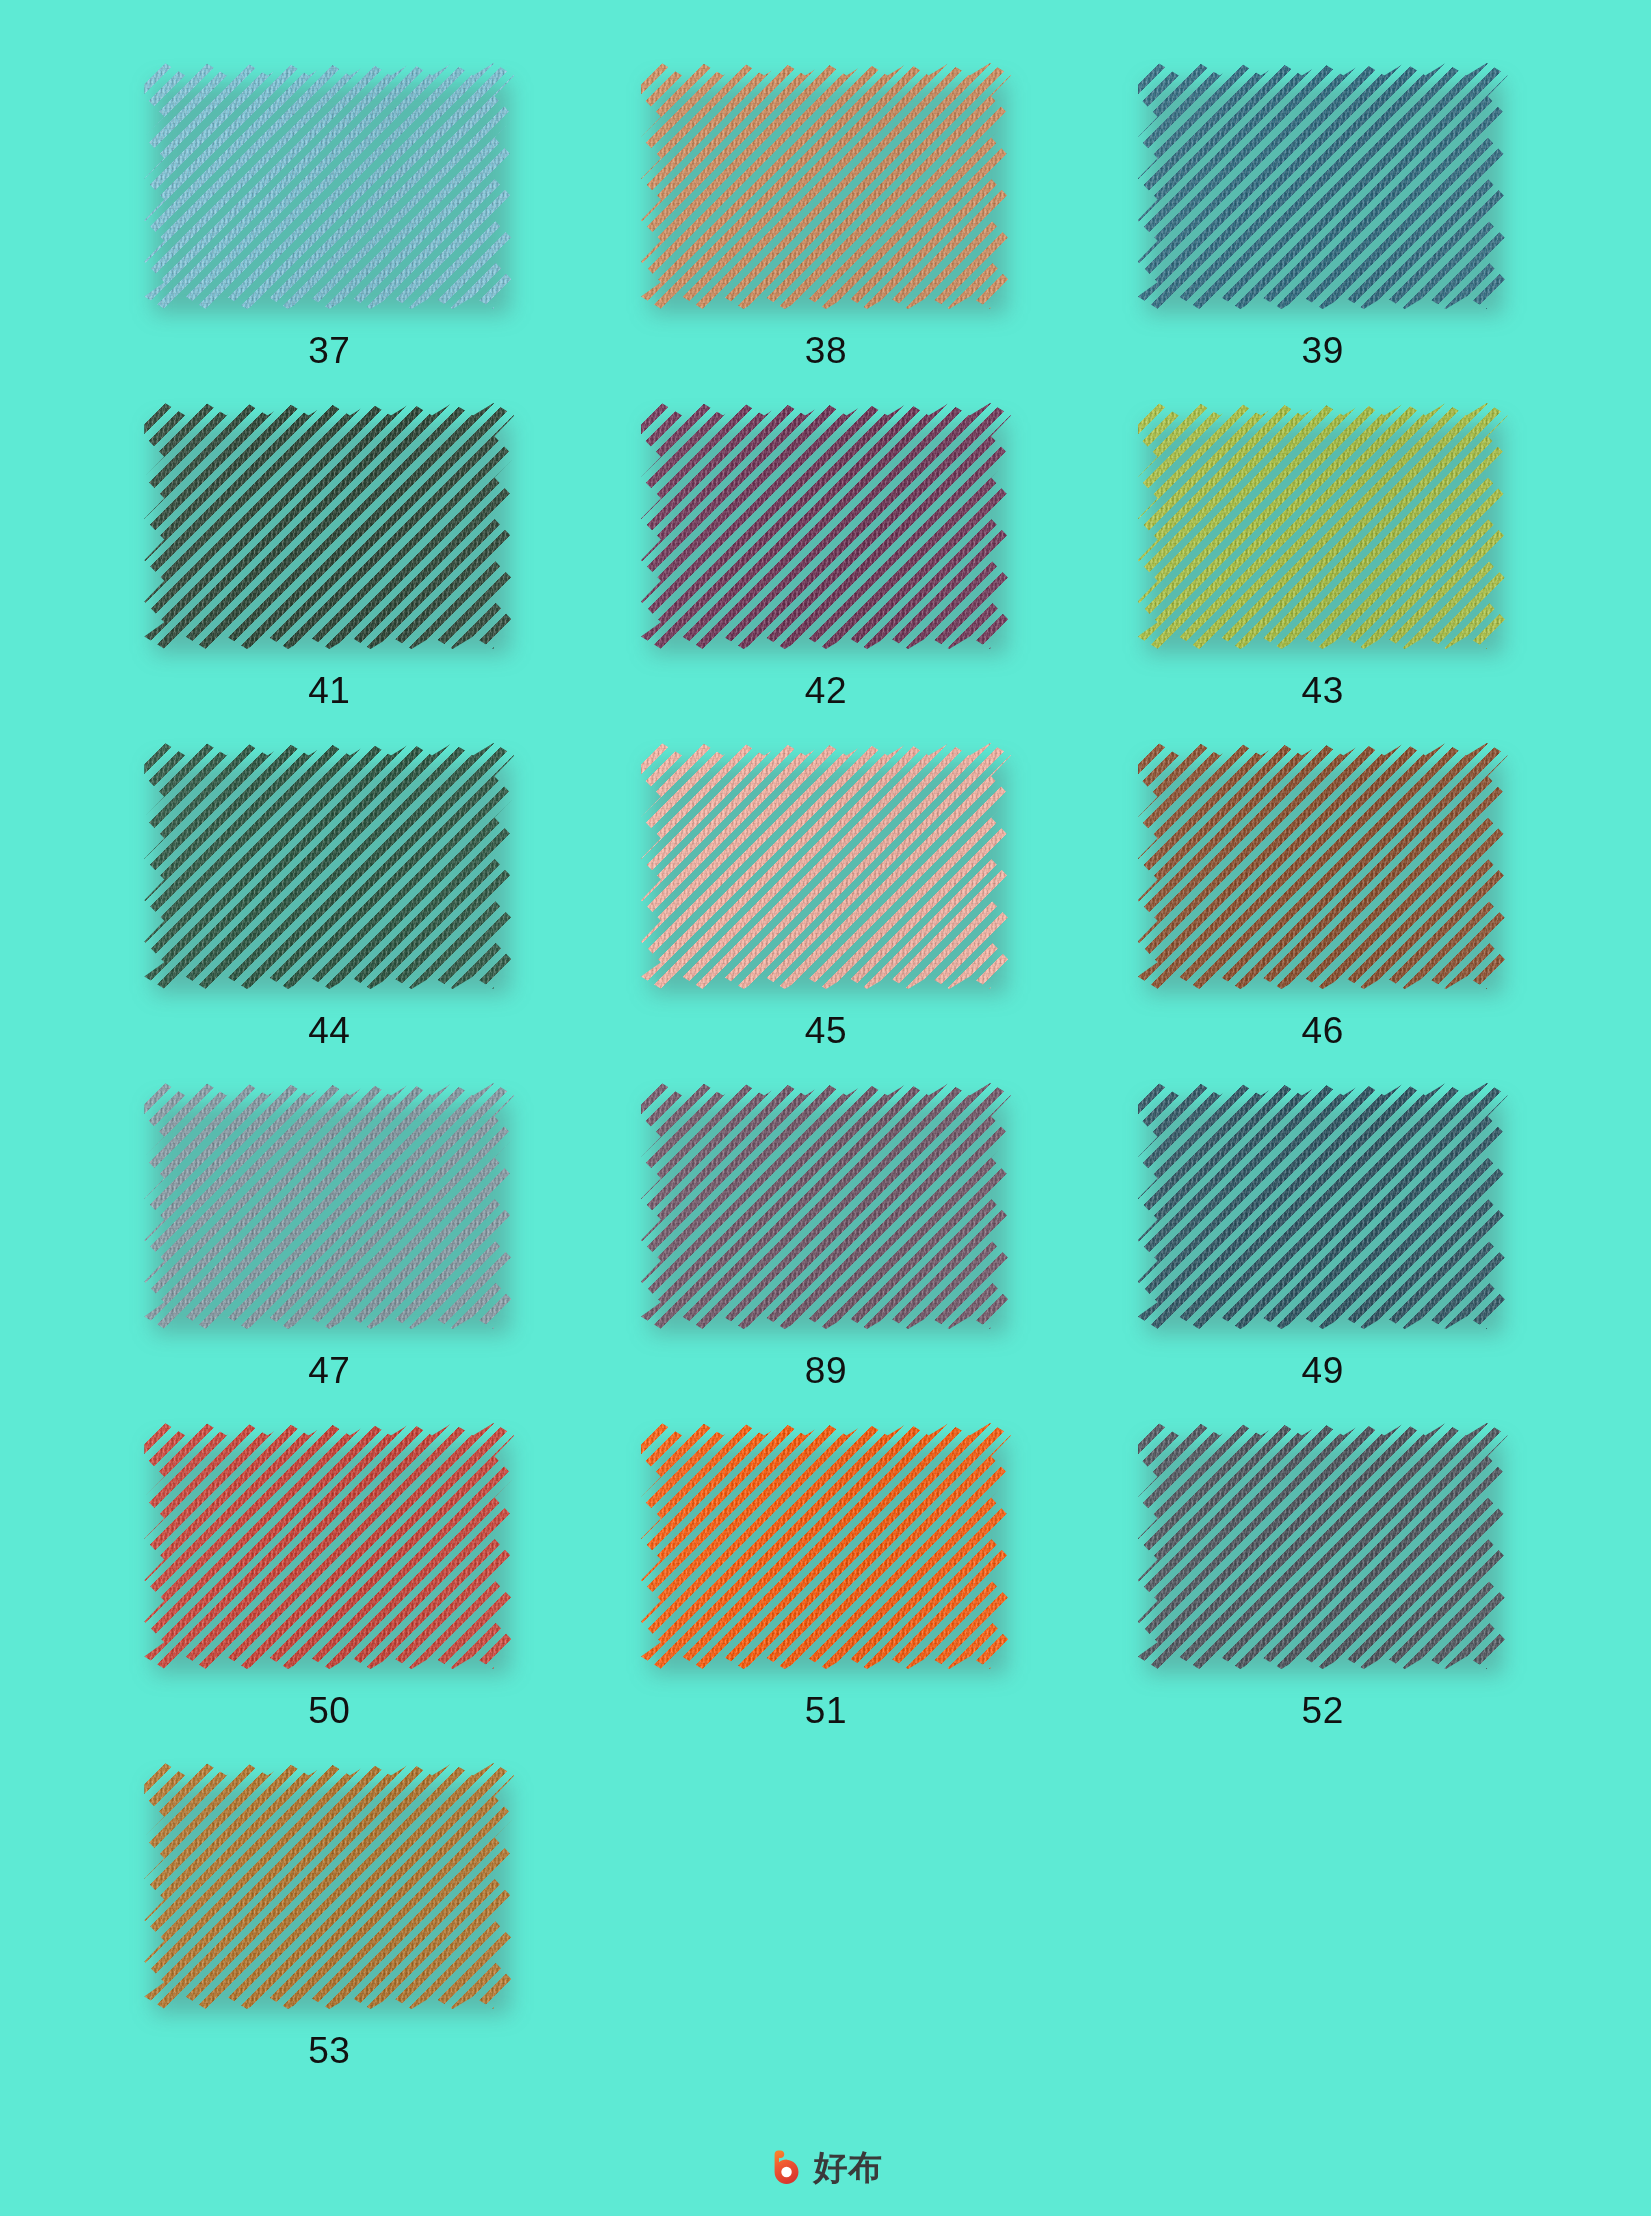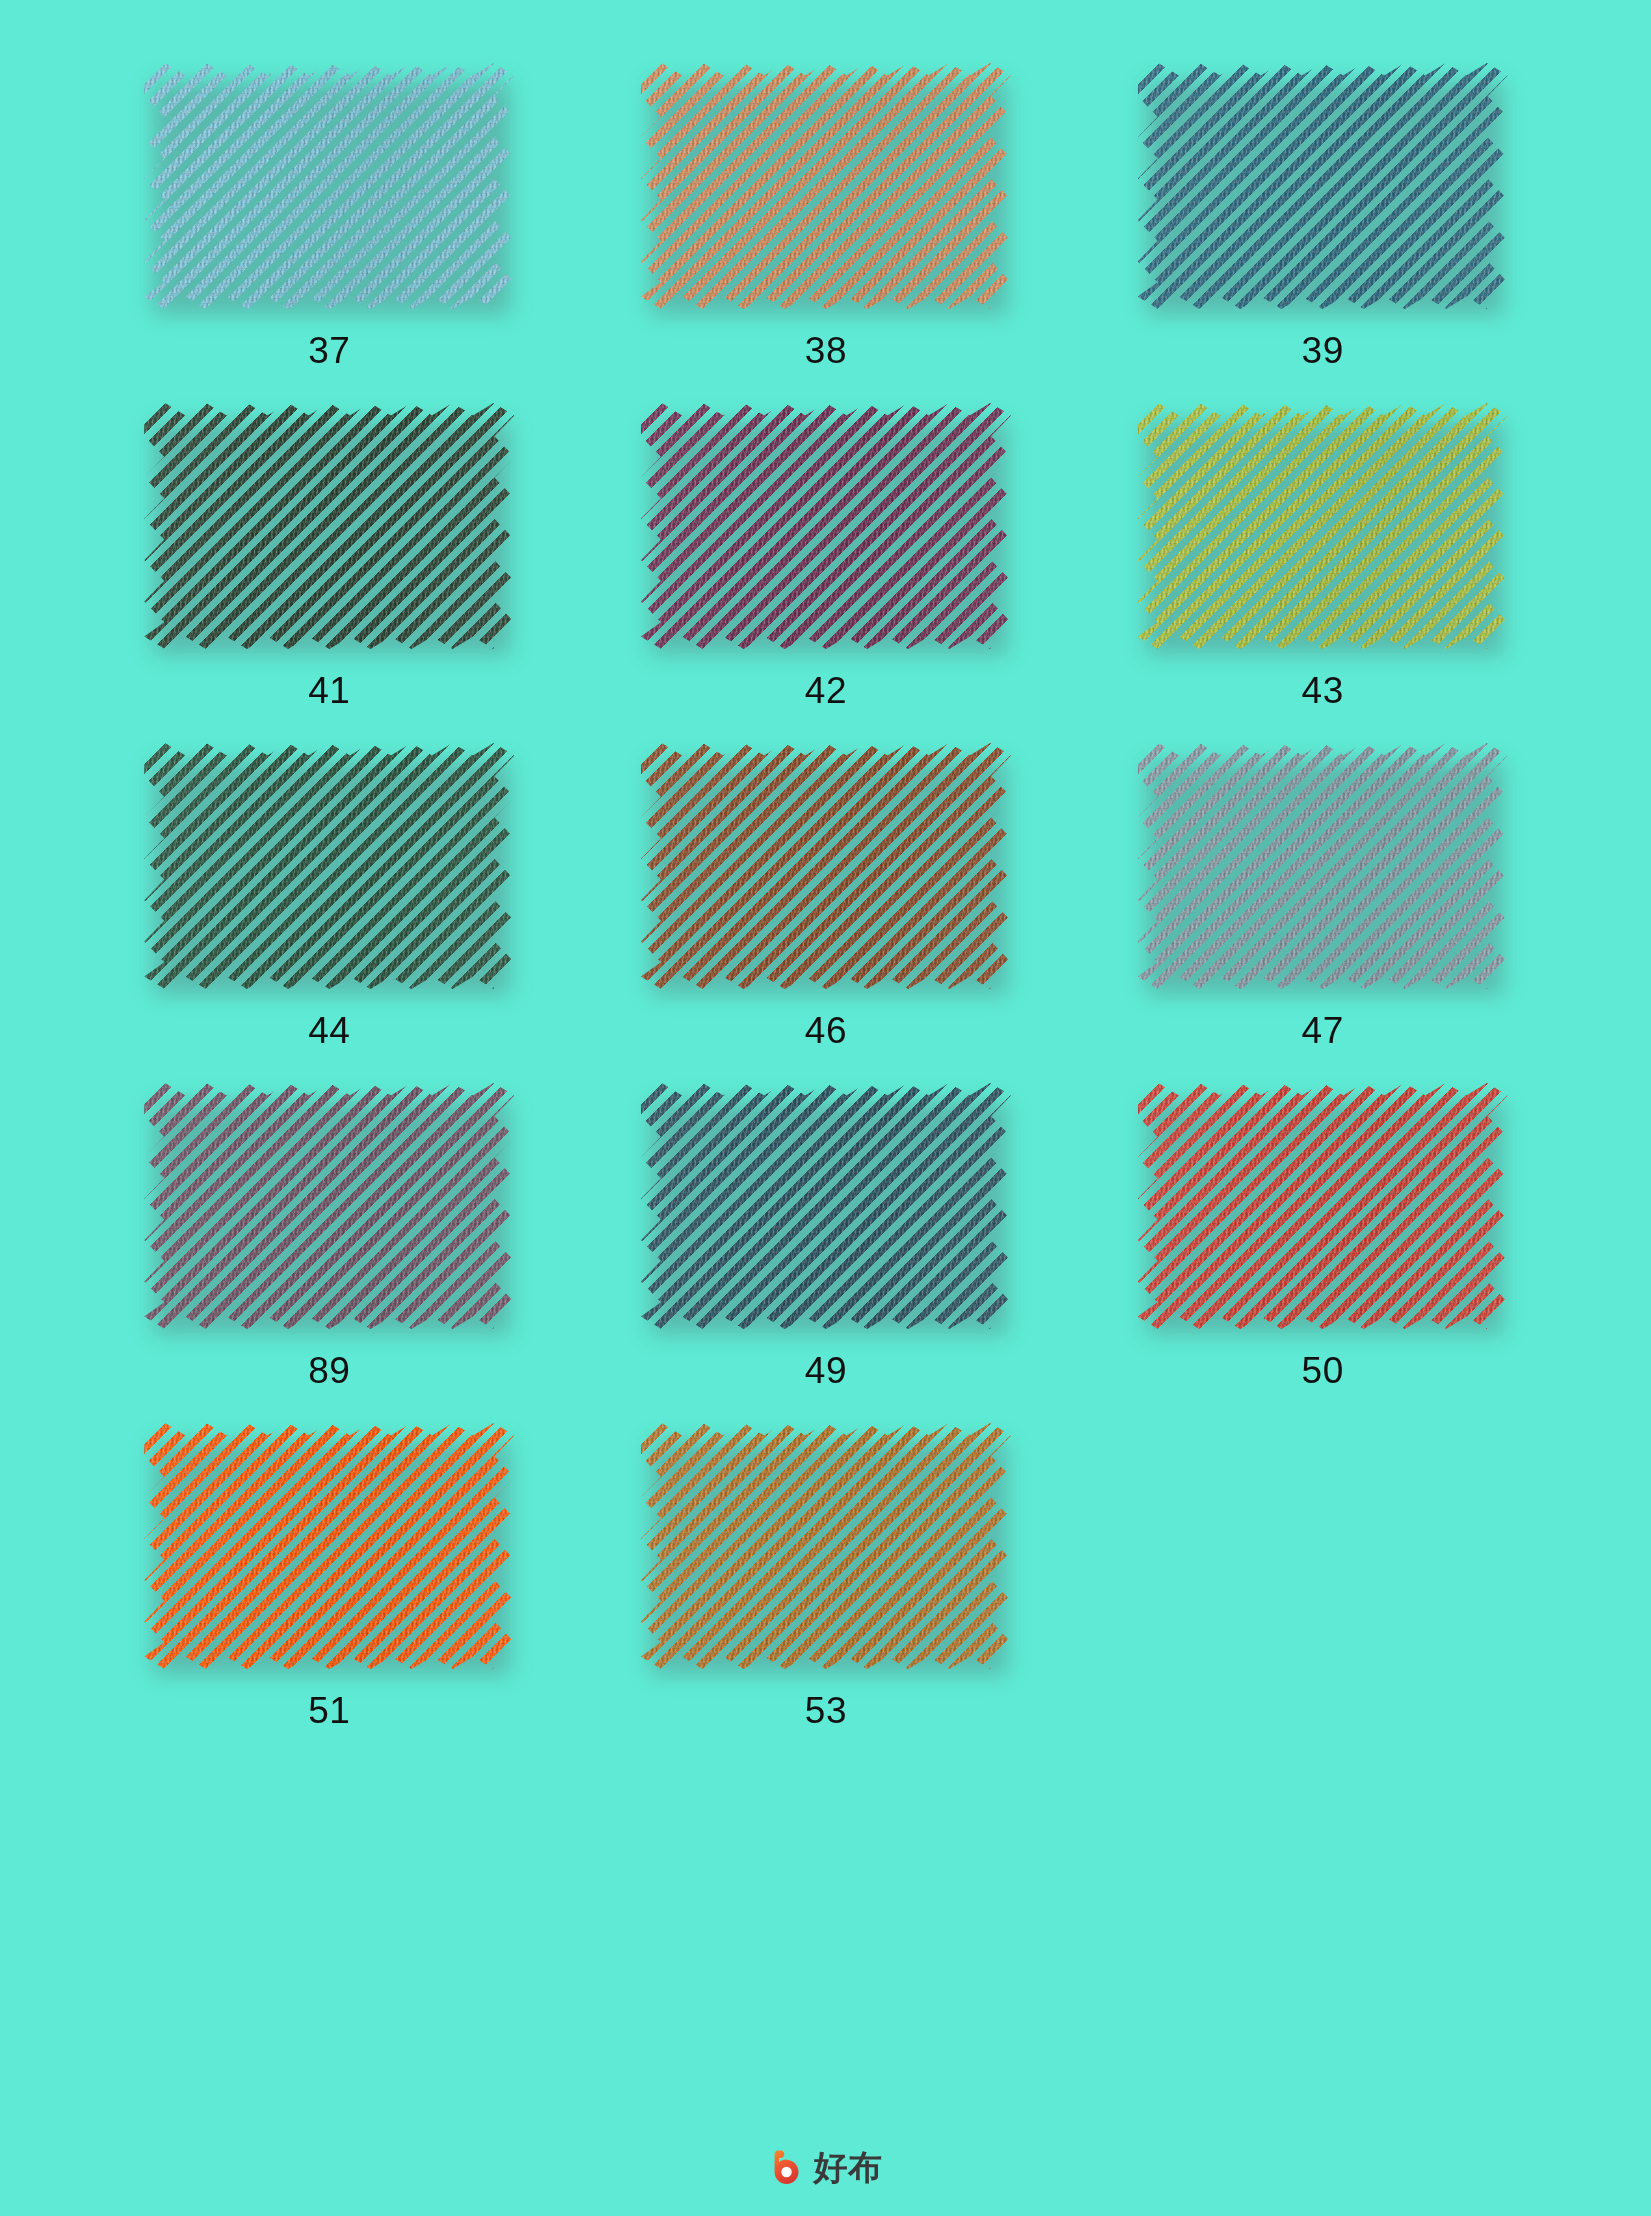--- a/index.html
+++ b/index.html
@@ -268,20 +268,31 @@
               <div class="swatch-sheen"></div>
             </div>
           </div>
         </div>
         <div class="swatch-label">44</div>
       </div>
       <div class="cell">
         <div class="swatch-wrap">
           <div class="swatch-shadow"></div>
           <div class="swatch">
+            <div class="swatch-inner" style="--c: #f4b2a2;">
+              <div class="swatch-sheen"></div>
+            </div>
+          </div>
+        </div>
+        <div class="swatch-label">45</div>
+      </div>
+      <div class="cell">
+        <div class="swatch-wrap">
+          <div class="swatch-shadow"></div>
+          <div class="swatch">
             <div class="swatch-inner" style="--c: #8a4d2b;">
               <div class="swatch-sheen"></div>
             </div>
           </div>
         </div>
         <div class="swatch-label">46</div>
       </div>
       <div class="cell">
         <div class="swatch-wrap">
           <div class="swatch-shadow"></div>
@@ -329,20 +340,31 @@
       <div class="cell">
         <div class="swatch-wrap">
           <div class="swatch-shadow"></div>
           <div class="swatch">
             <div class="swatch-inner" style="--c: #fa5a0a;">
               <div class="swatch-sheen"></div>
             </div>
           </div>
         </div>
         <div class="swatch-label">51</div>
+      </div>
+      <div class="cell">
+        <div class="swatch-wrap">
+          <div class="swatch-shadow"></div>
+          <div class="swatch">
+            <div class="swatch-inner" style="--c: #4c535b;">
+              <div class="swatch-sheen"></div>
+            </div>
+          </div>
+        </div>
+        <div class="swatch-label">52</div>
       </div>
       <div class="cell">
         <div class="swatch-wrap">
           <div class="swatch-shadow"></div>
           <div class="swatch">
             <div class="swatch-inner" style="--c: #b3742a;">
               <div class="swatch-sheen"></div>
             </div>
           </div>
         </div>

